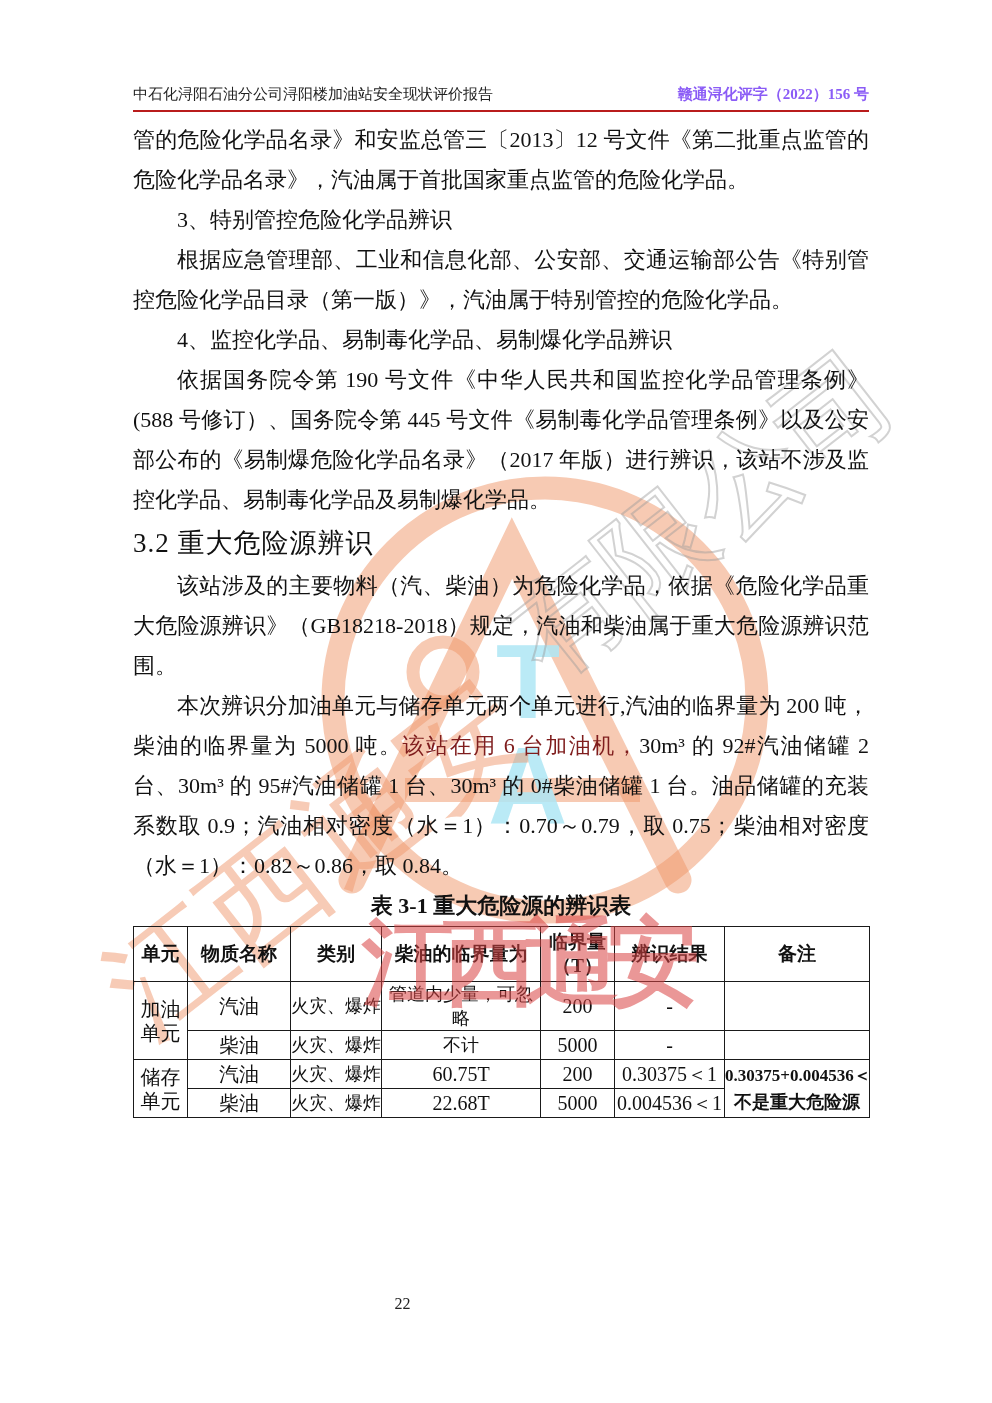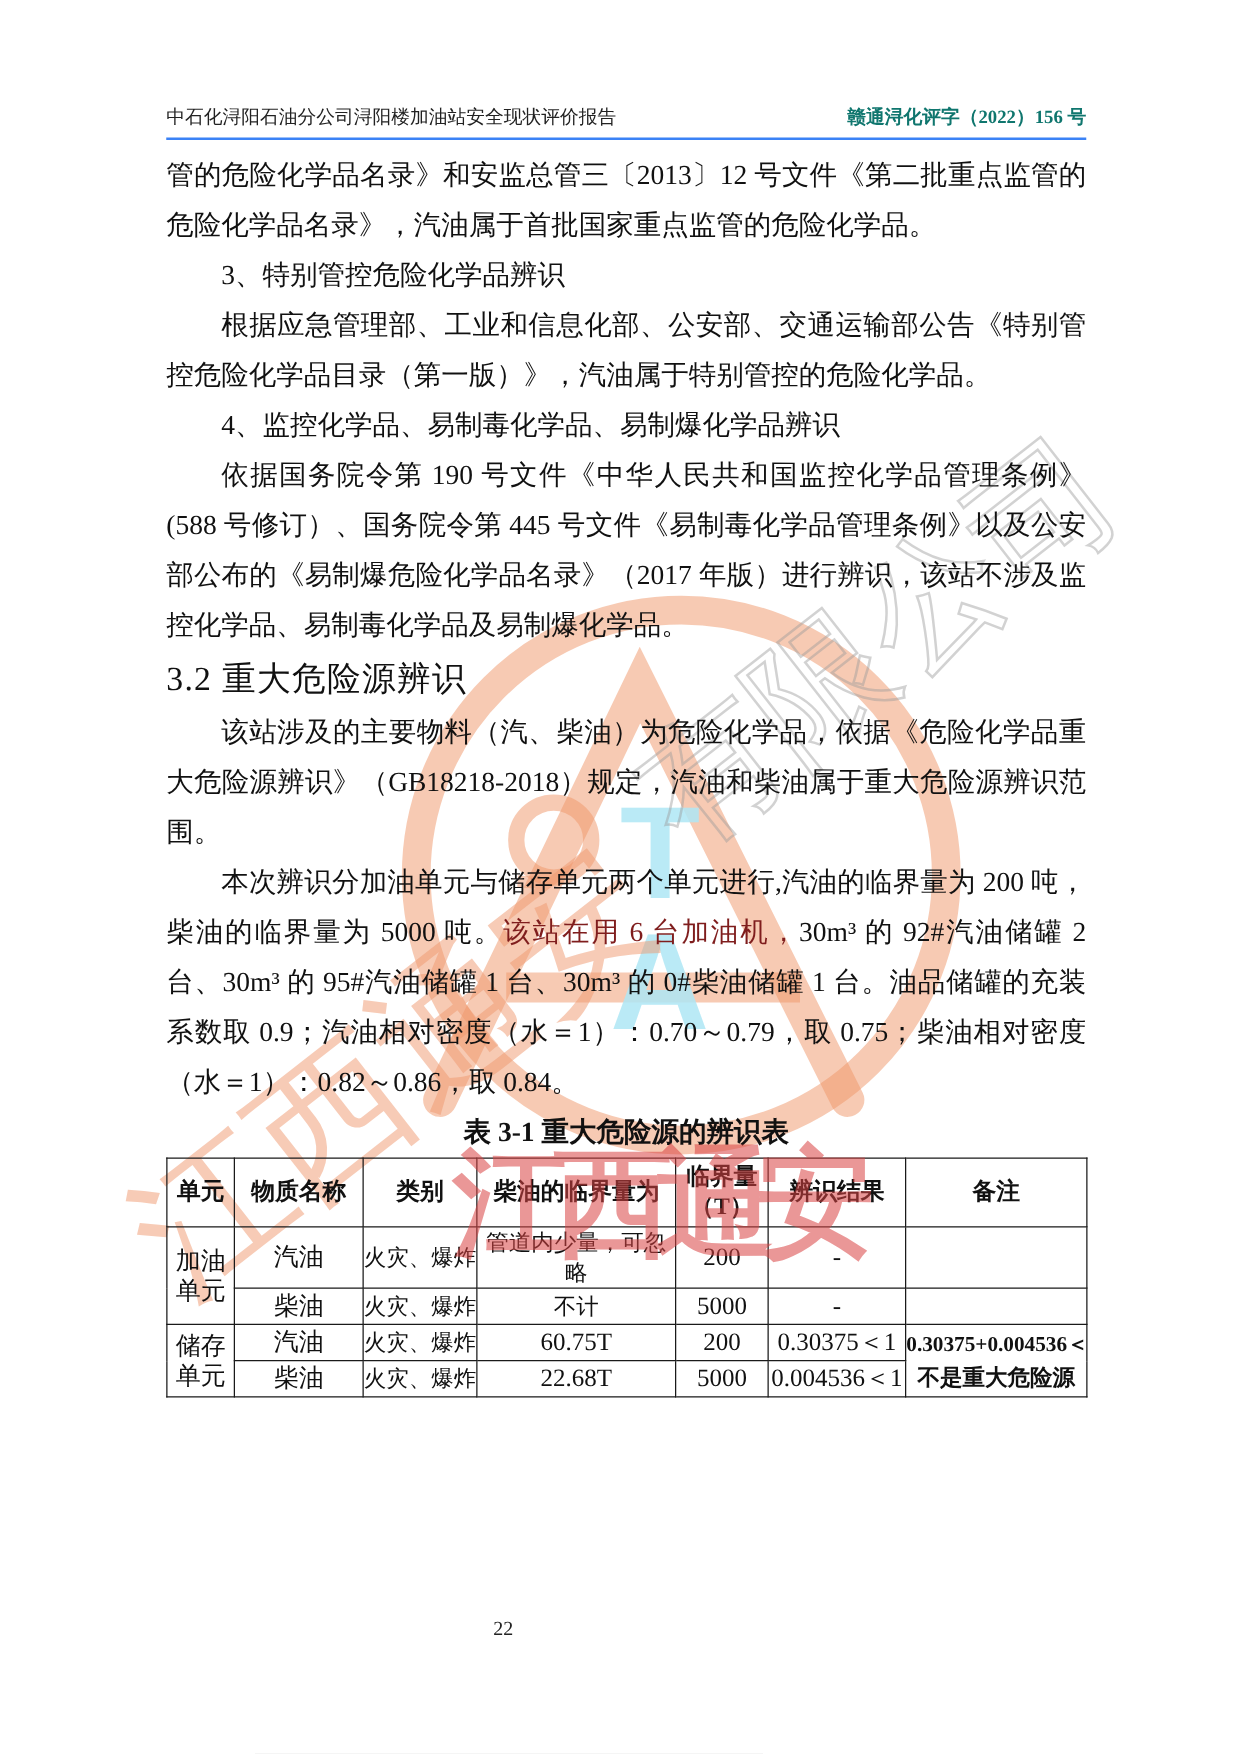--- a/index.html
+++ b/index.html
@@ -18,24 +18,24 @@
     font-size:95px;font-weight:700;letter-spacing:-14px;
     color:#d94343;opacity:.55;pointer-events:none;
     font-family:"Liberation Serif","DejaVu Serif",serif;
     white-space:nowrap;
   }
   
   .content{position:absolute;left:133px;top:84px;width:736px;z-index:1;}
   .hdr{
     display:flex;justify-content:space-between;align-items:baseline;
     font-size:15px;line-height:20px;
-    border-bottom:2px solid #3b82f6;padding-bottom:6px;
+    border-bottom:2px solid #b91c1c;padding-bottom:6px;
   }
   .hdr-left{font-weight:400;color:#222;}
-  .hdr-right{font-weight:700;color:#0f766e;}
+  .hdr-right{font-weight:700;color:#8b5cf6;}
   .body-txt{margin:0;font-size:22px;line-height:40px;text-align:justify;}
   .ind{text-indent:2em;}
   .h-num{margin:0;font-size:22px;line-height:40px;font-weight:400;text-indent:2em;}
   .h-sec{margin:0;font-size:27px;line-height:46px;font-weight:400;letter-spacing:1px;}
   .red-inline{color:#7f1d1d;}
   .tbl-title{margin:0;font-size:22px;line-height:40px;font-weight:700;text-align:center;}
   table.t{
     width:736px;border-collapse:collapse;table-layout:fixed;
     font-size:20px;
   }

